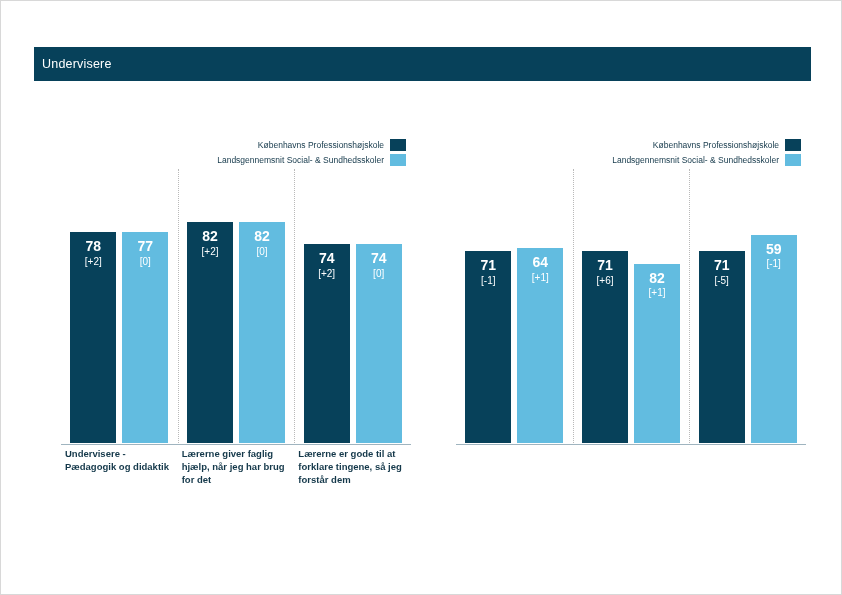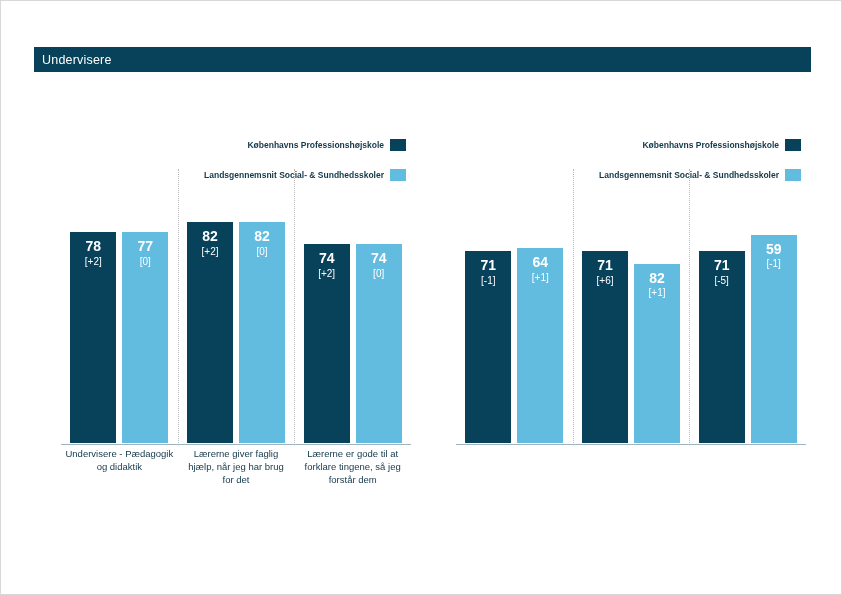--- a/index.html
+++ b/index.html
@@ -24,21 +24,21 @@
     border: 1px solid #d8d8d8;
     box-sizing: border-box;
   }
 
   
   #title-bar {
     position: absolute;
     left: 33px;
     top: 46px;
     width: 777px;
-    height: 25px;
+    height: 34px;
     background: #07415a;
   }
   #title-bar .title-text {
     position: absolute;
     left: 8px;
     top: 50%;
     transform: translateY(-50%);
     color: #ffffff;
     font-size: 12.5px;
     letter-spacing: .2px;
@@ -55,22 +55,21 @@
   #chart-right { left: 455px; width: 350px; }
 
   
   .legend {
     position: absolute;
     right: 5px;
     top: 8px;
     display: flex;
     flex-direction: column;
     align-items: flex-end;
-    gap: 18px;
-    font-weight: bold;
+    gap: 3px;
   }
   .legend-row {
     display: flex;
     align-items: center;
     gap: 6px;
   }
   .legend-label {
     font-size: 8.5px;
     color: #14384a;
     white-space: nowrap;
@@ -156,26 +155,27 @@
   
   .cats {
     position: absolute;
     left: 0;
     right: 0;
     top: 316px;          
     display: flex;
   }
   .cat {
     flex: 1 1 0;
-    text-align: center;
+    text-align: left;
     font-size: 9.5px;
     line-height: 1.38;
     color: #14384a;
     padding: 0 4px;
     box-sizing: border-box;
+    font-weight: bold;
   }
 </style>
 </head>
 <body>
 
 <div id="slide">
 
   <div id="title-bar">
     <span class="title-text">Undervisere</span>
   </div>

